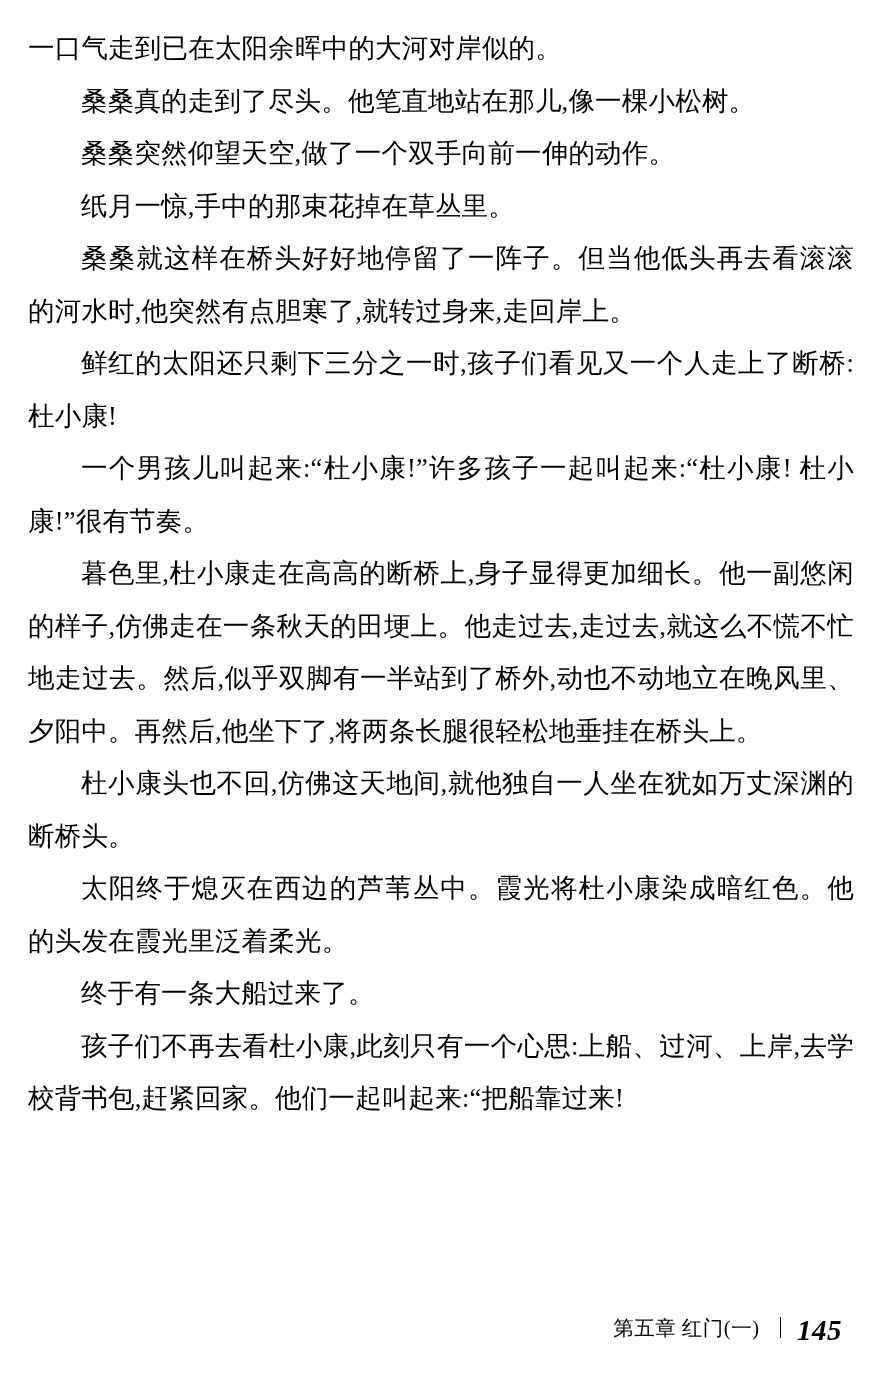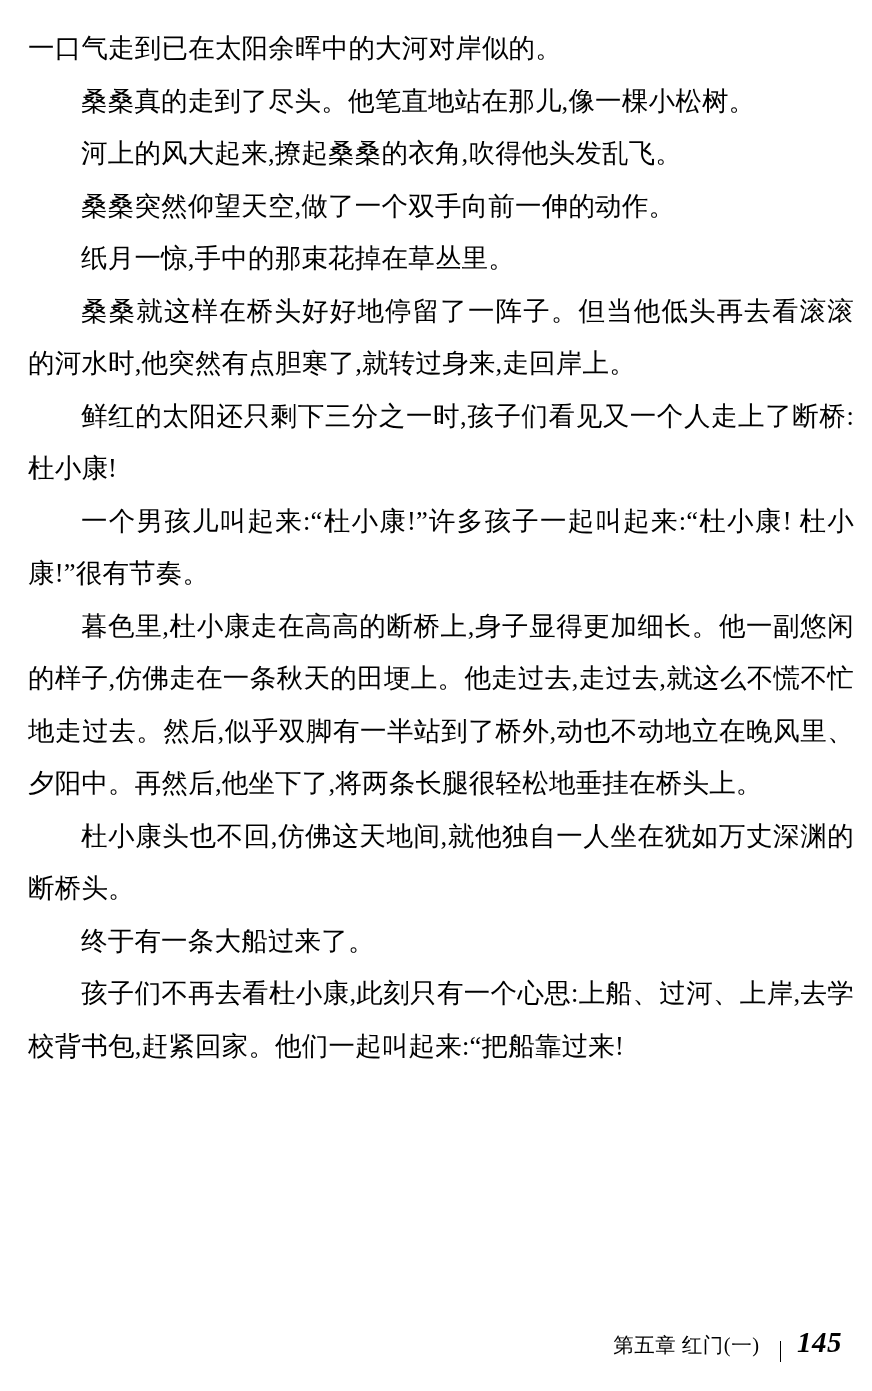--- a/index.html
+++ b/index.html
@@ -37,23 +37,23 @@
   }
   .indent {
     text-indent: 2em;
   }
   .noindent {
     text-indent: 0;
   }
   .footer {
     position: absolute;
     right: 30px;
-    bottom: 16px;
+    bottom: 28px;
     display: flex;
-    align-items: flex-end;
+    align-items: flex-start;
     gap: 0;
     font-size: 20px;
   }
   .footer-chapter {
     font-family: "Liberation Serif", "DejaVu Serif", serif;
     font-size: 20.5px;
     letter-spacing: 0.5px;
   }
   .footer-sep {
     display: inline-block;
@@ -72,28 +72,28 @@
     letter-spacing: 0.5px;
   }
 </style>
 </head>
 <body>
 
 <div class="page">
   <div class="body-text">
     <p class="noindent">一口气走到已在太阳余晖中的大河对岸似的。</p>
     <p class="indent">桑桑真的走到了尽头。他笔直地站在那儿,像一棵小松树。</p>
-    <p class="indent">河上的风大起来,撩起桑桑的衣角,吹得他头发乱飞。</p>
     <p class="indent">桑桑突然仰望天空,做了一个双手向前一伸的动作。</p>
     <p class="indent">纸月一惊,手中的那束花掉在草丛里。</p>
     <p class="indent">桑桑就这样在桥头好好地停留了一阵子。但当他低头再去看滚滚的河水时,他突然有点胆寒了,就转过身来,走回岸上。</p>
     <p class="indent">鲜红的太阳还只剩下三分之一时,孩子们看见又一个人走上了断桥:杜小康!</p>
     <p class="indent">一个男孩儿叫起来:“杜小康!”许多孩子一起叫起来:“杜小康! 杜小康!”很有节奏。</p>
     <p class="indent">暮色里,杜小康走在高高的断桥上,身子显得更加细长。他一副悠闲的样子,仿佛走在一条秋天的田埂上。他走过去,走过去,就这么不慌不忙地走过去。然后,似乎双脚有一半站到了桥外,动也不动地立在晚风里、夕阳中。再然后,他坐下了,将两条长腿很轻松地垂挂在桥头上。</p>
     <p class="indent">杜小康头也不回,仿佛这天地间,就他独自一人坐在犹如万丈深渊的断桥头。</p>
+    <p class="indent">太阳终于熄灭在西边的芦苇丛中。霞光将杜小康染成暗红色。他的头发在霞光里泛着柔光。</p>
     <p class="indent">终于有一条大船过来了。</p>
     <p class="indent">孩子们不再去看杜小康,此刻只有一个心思:上船、过河、上岸,去学校背书包,赶紧回家。他们一起叫起来:“把船靠过来!</p>
   </div>
 
   <div class="footer">
     <span class="footer-chapter">第五章  红门(一)</span>
     <span class="footer-sep"></span>
     <span class="footer-page">145</span>
   </div>
 </div>

